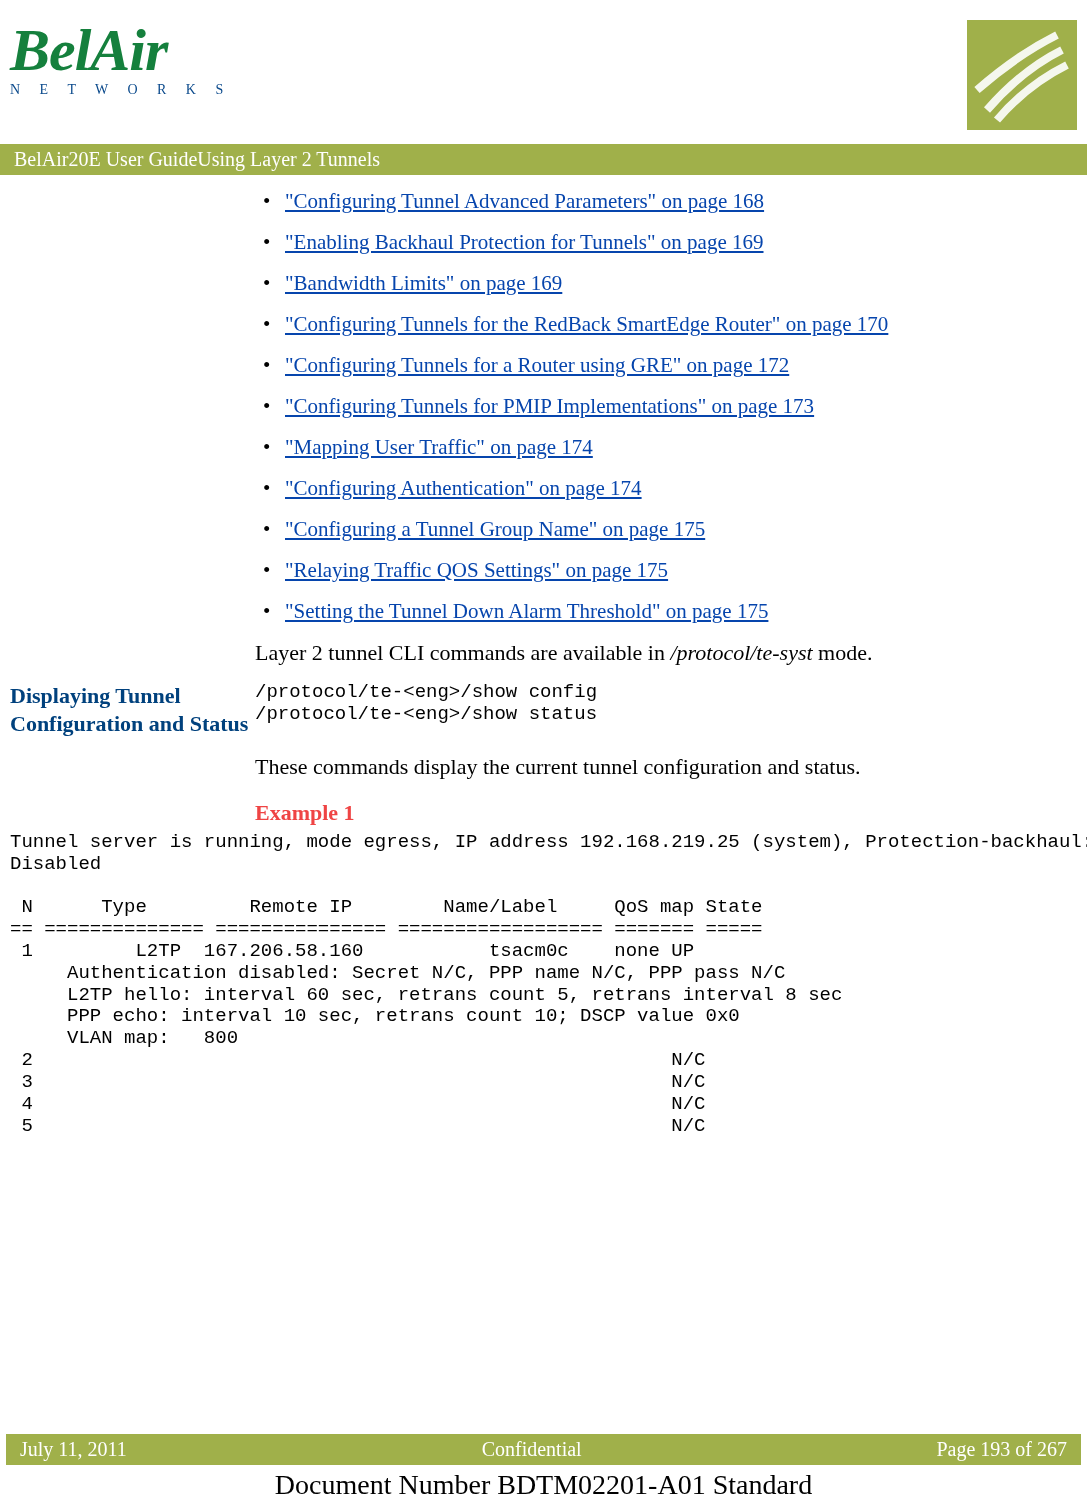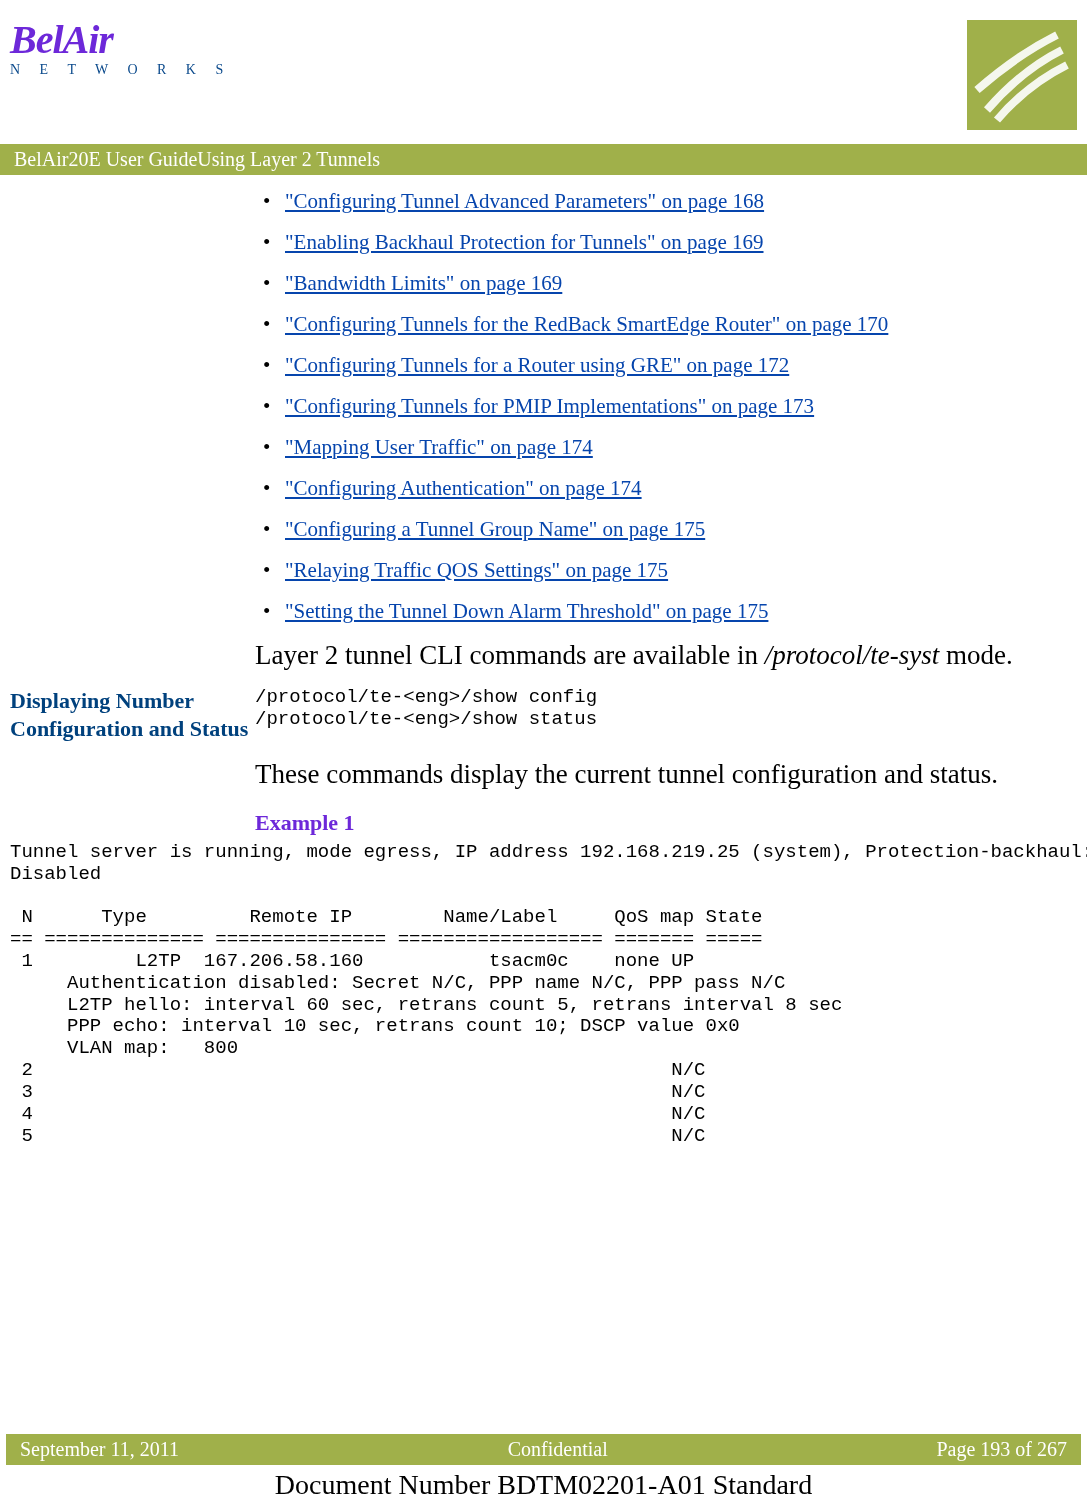--- a/index.html
+++ b/index.html
@@ -15,24 +15,24 @@
       display: flex;
       justify-content: space-between;
       align-items: flex-start;
       padding: 20px 10px 10px 10px;
     }
     .logo-left {
       display: flex;
       flex-direction: column;
     }
     .logo-belair {
-      font-size: 40px;
+      font-size: 60px;
       font-weight: bold;
       font-style: italic;
-      color: #6d28d9;
+      color: #15803d;
       letter-spacing: -1px;
       line-height: 1;
     }
     .logo-networks {
       font-size: 14px;
       color: #0b4a8c;
       letter-spacing: 8px;
       margin-top: 2px;
     }
     .logo-right {
@@ -81,32 +81,32 @@
       content: "•";
       position: absolute;
       left: 8px;
       top: 0;
     }
     .link-list a {
       color: #0645ad;
       text-decoration: underline;
     }
     .body-text {
-      font-size: 27px;
+      font-size: 22px;
       margin: 8px 0 16px 0;
     }
     .body-text .italic { font-style: italic; }
     .mono {
       font-family: Liberation Mono, monospace;
       font-size: 19px;
       white-space: pre;
       line-height: 1.15;
     }
     .example-title {
-      color: #6d28d9;
+      color: #ef4444;
       font-weight: bold;
       font-size: 22px;
       margin-top: 20px;
     }
     .terminal-block {
       font-family: "Courier New", monospace;
       font-size: 19px;
       white-space: pre;
       line-height: 1.15;
       margin: 6px 0 0 0;
@@ -175,21 +175,21 @@
       <li><a href="#">"Setting the Tunnel Down Alarm Threshold" on page 175</a></li>
     </ul>
     <p class="body-text">
       <span>Layer 2 tunnel CLI commands are available in </span><span class="italic">/protocol/te-syst</span><span> mode.</span>
     </p>
   </div>
 </div>
 
 <div class="content" style="padding-top:0">
   <div class="side-col">
-    <div class="side-title">Displaying Number Configuration and Status</div>
+    <div class="side-title">Displaying Tunnel Configuration and Status</div>
   </div>
   <div class="main-col">
     <div class="mono">/protocol/te-&lt;eng&gt;/show config</div>
     <div class="mono">/protocol/te-&lt;eng&gt;/show status</div>
     <p class="body-text" style="margin-top:28px">These commands display the current tunnel configuration and status.</p>
     <div class="example-title">Example 1</div>
   </div>
 </div>
 
 <pre class="terminal-block">Tunnel server is running, mode egress, IP address 192.168.219.25 (system), Protection-backhaul: 
@@ -202,18 +202,18 @@
      L2TP hello: interval 60 sec, retrans count 5, retrans interval 8 sec
      PPP echo: interval 10 sec, retrans count 10; DSCP value 0x0
      VLAN map:   800
  2                                                        N/C
  3                                                        N/C
  4                                                        N/C
  5                                                        N/C</pre>
 
 <div class="footer">
   <div class="footer-bar">
-    <span>September 11, 2011</span>
+    <span>July 11, 2011</span>
     <span>Confidential</span>
     <span>Page 193 of 267</span>
   </div>
   <div class="footer-doc">Document Number BDTM02201-A01 Standard</div>
 </div>
 
 </body></html>

